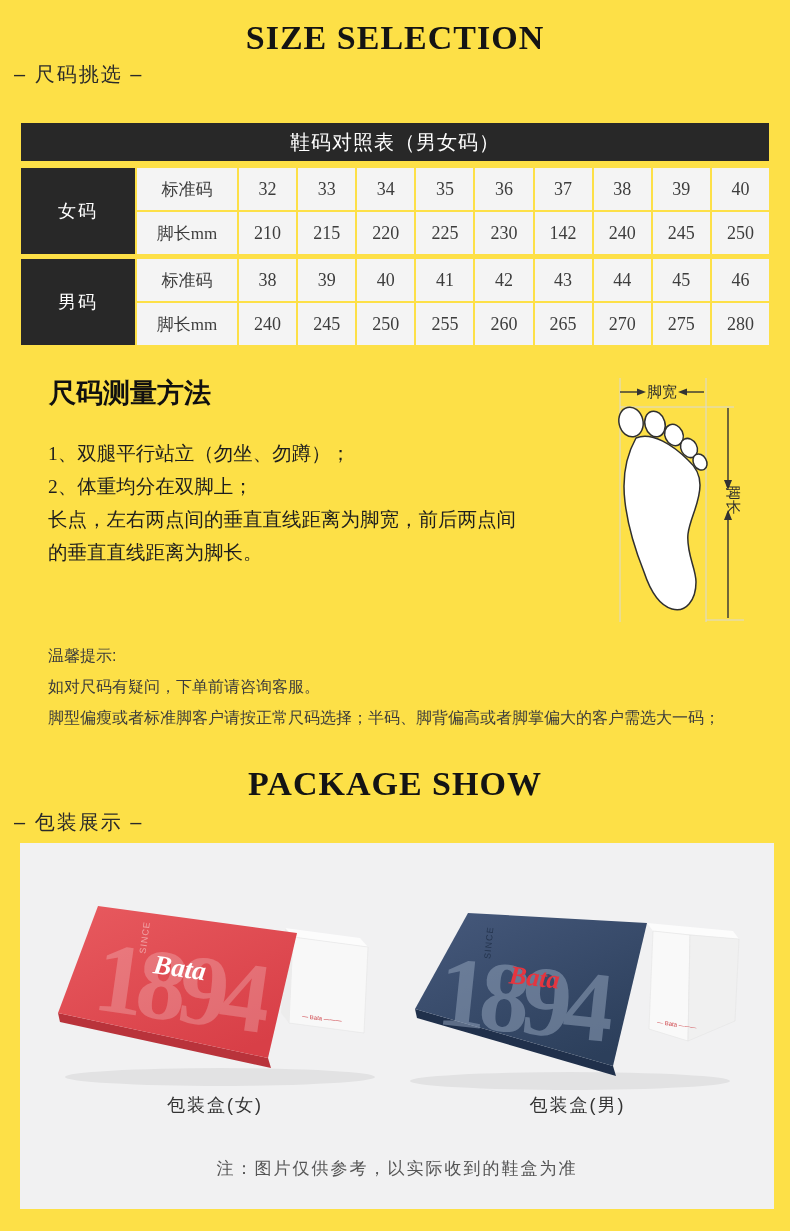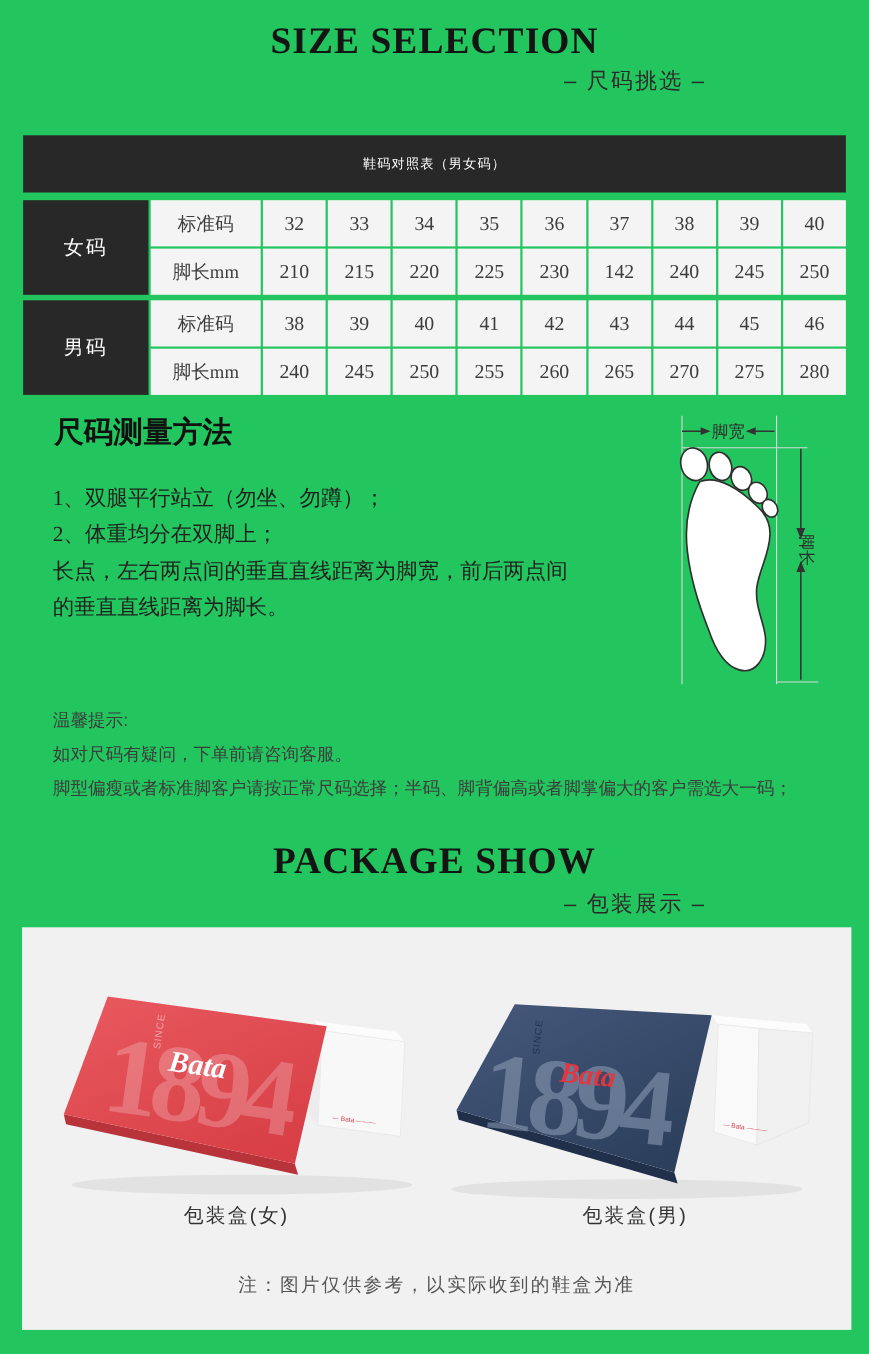--- a/index.html
+++ b/index.html
@@ -1,26 +1,26 @@
 <!DOCTYPE html>
 <html><head>
 <meta charset="utf-8">
 <style>
   html,body{margin:0;padding:0;background:#fff;}
-  #page{position:relative;width:790px;height:1231px;background:#22c55e;overflow:hidden;
+  #page{position:relative;width:790px;height:1231px;background:#fde047;overflow:hidden;
         font-family:"Liberation Sans",sans-serif;color:#222;}
   .en-title{position:absolute;left:0;width:790px;text-align:center;
             font-family:"Liberation Serif",serif;font-weight:700;font-size:34px;
             letter-spacing:1px;color:#141414;line-height:40px;}
-  .cn-sub{position:absolute;left:0;width:642px;text-align:right;
+  .cn-sub{position:absolute;left:14px;width:642px;text-align:left;
           font-size:20px;color:#2a2a2a;letter-spacing:2px;line-height:26px;}
   
   .size-table{position:absolute;left:21px;top:123px;width:748px;}
-  .t-header{height:52px;background:var(--tbl-dark);color:#fff;display:flex;
-            align-items:center;justify-content:center;font-size:12px;letter-spacing:1px;}
+  .t-header{height:38px;background:var(--tbl-dark);color:#fff;display:flex;
+            align-items:center;justify-content:center;font-size:20px;letter-spacing:1px;}
   .t-grid{display:grid;grid-template-columns:114px 100px repeat(9,1fr);
           grid-auto-rows:42px;gap:2px;margin-top:7px;}
   .t-grid.second{margin-top:5px;}
   .t-side{grid-row:1/3;background:var(--tbl-dark);color:#fff;font-size:18px;
           display:flex;align-items:center;justify-content:center;letter-spacing:2px;}
   .t-cell{background:var(--cell-bg);color:#3d3d3d;display:flex;align-items:center;
           justify-content:center;font-family:"Liberation Serif",serif;font-size:18px;}
   .t-rowlabel{font-size:17px;}
   
   .m-heading{position:absolute;left:49px;top:375px;font-size:27px;font-weight:700;color:#101010;}

